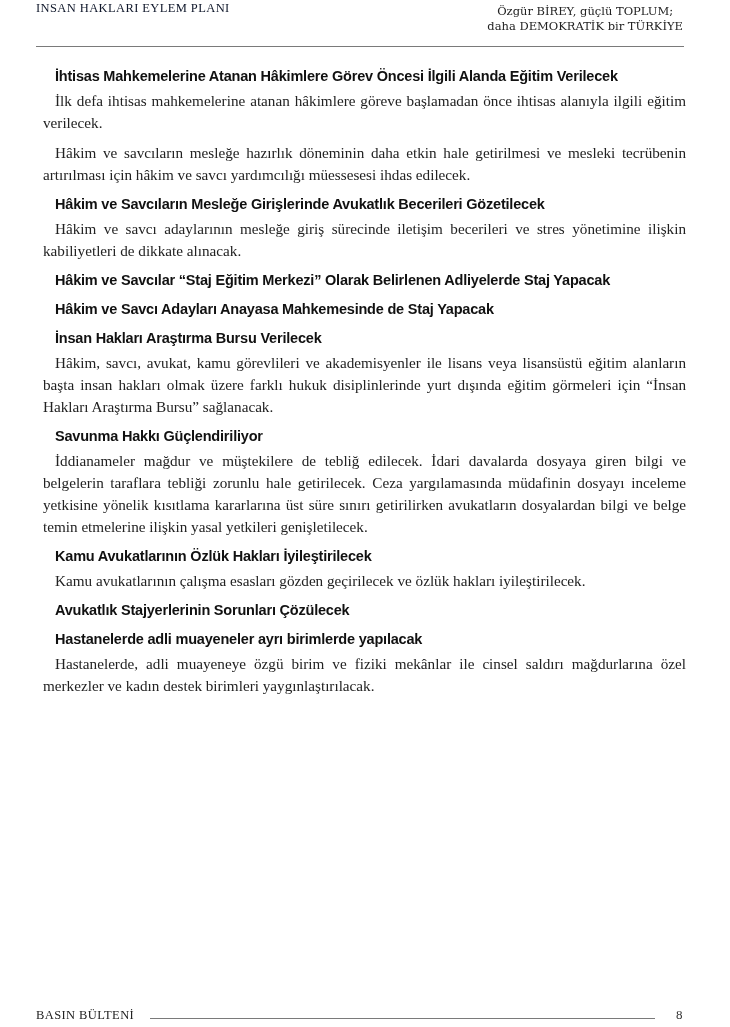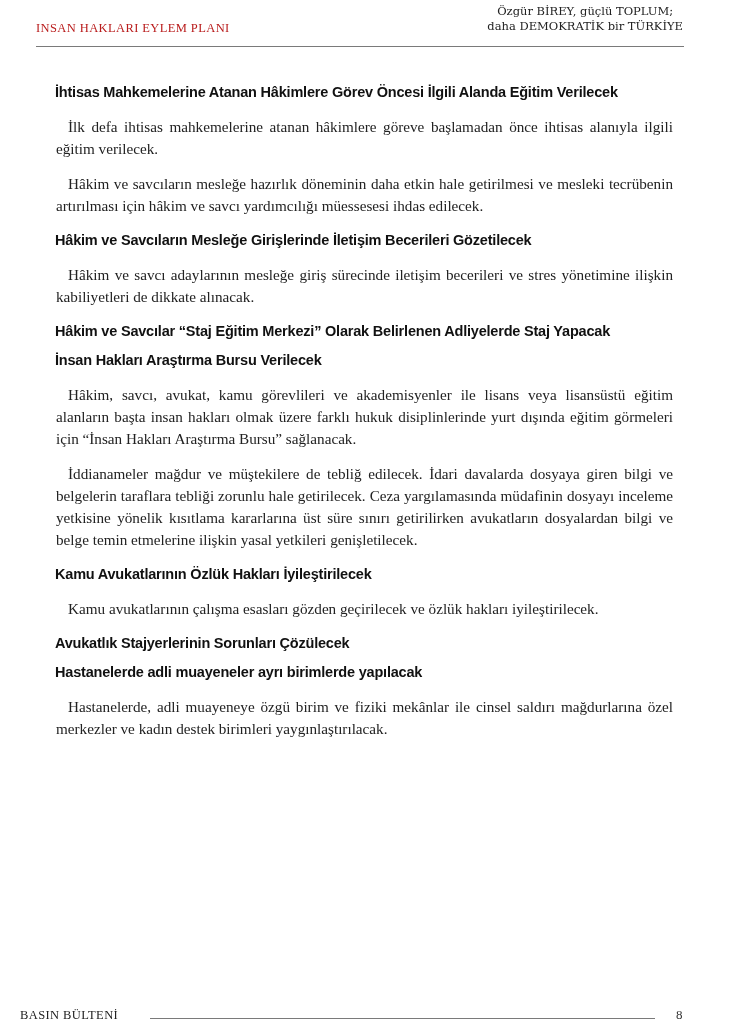--- a/index.html
+++ b/index.html
@@ -1,41 +1,41 @@
 <!DOCTYPE html>
 <html><head>
 <meta charset="utf-8">
 <style>
   html, body { margin: 0; padding: 0; background: #ffffff; }
   body { width: 730px; height: 1027px; position: relative; overflow: hidden; color: #1a1a1a; }
   .hdr-left {
-    position: absolute; left: 36px; top: 21px;
+    position: absolute; left: 36px; top: 1px;
     font-family: "Liberation Serif", serif; font-size: 12.5px; letter-spacing: 0.4px;
-    color: #b91c1c; text-transform: uppercase;
+    color: #0f172a; text-transform: uppercase;
   }
   .hdr-right {
     position: absolute; right: 47px; top: 4px; text-align: center;
     font-family: "DejaVu Serif", serif; font-size: 11.5px; line-height: 15px; color: #222;
   }
   .hdr-rule { position: absolute; left: 36px; width: 648px; top: 46px; height: 1px; background: #7a7a7a; }
   .content {
-    position: absolute; left: 43px; top: 82px; width: 643px;
+    position: absolute; left: 43px; top: 66px; width: 643px;
     font-family: "Liberation Serif", serif;
   }
   .section { margin-bottom: 8px; }
   .heading {
     font-family: "Liberation Sans", sans-serif; font-weight: bold; font-size: 14.5px;
     padding-left: 12px; margin: 0 0 3px 0; line-height: 21px; letter-spacing: -0.2px; color: #111;
   }
   .body {
-    font-size: 15.2px; line-height: 22px; text-indent: 12px; text-align: justify; margin: 13px;
+    font-size: 15.2px; line-height: 22px; text-indent: 12px; text-align: justify; margin: 0;
     color: #222;
   }
   .footer-left {
-    position: absolute; left: 20px; top: 1008px;
+    position: absolute; left: 36px; top: 1008px;
     font-family: "Liberation Serif", serif; font-size: 12.5px; letter-spacing: 0.4px;
     color: #222; text-transform: uppercase;
   }
   .footer-rule { position: absolute; left: 150px; width: 505px; top: 1018px; height: 1px; background: #7a7a7a; }
   .page-num {
     position: absolute; left: 676px; top: 1007px;
     font-family: "Liberation Serif", serif; font-size: 13px; color: #333;
   }
 </style>
 </head>
@@ -52,33 +52,35 @@
 
 <div class="content">
   <div class="section">
     <h3 class="heading">İhtisas Mahkemelerine Atanan Hâkimlere Görev Öncesi İlgili Alanda Eğitim Verilecek</h3>
     <p class="body">İlk defa ihtisas mahkemelerine atanan hâkimlere göreve başlamadan önce ihtisas alanıyla ilgili eğitim verilecek.</p>
   </div>
   <div class="section">
     <p class="body">Hâkim ve savcıların mesleğe hazırlık döneminin daha etkin hale getirilmesi ve mesleki tecrübenin artırılması için hâkim ve savcı yardımcılığı müessesesi ihdas edilecek.</p>
   </div>
   <div class="section">
-    <h3 class="heading">Hâkim ve Savcıların Mesleğe Girişlerinde İletişim Becerileri Gözetilecek</h3>
+    <h3 class="heading">Hâkim ve Savcıların Mesleğe Girişlerinde Avukatlık Becerileri Gözetilecek</h3>
     <p class="body">Hâkim ve savcı adaylarının mesleğe giriş sürecinde iletişim becerileri ve stres yönetimine ilişkin kabiliyetleri de dikkate alınacak.</p>
   </div>
   <div class="section">
     <h3 class="heading">Hâkim ve Savcılar “Staj Eğitim Merkezi” Olarak Belirlenen Adliyelerde Staj Yapacak</h3>
   </div>
   <div class="section">
+    <h3 class="heading">Hâkim ve Savcı Adayları Anayasa Mahkemesinde de Staj Yapacak</h3>
   </div>
   <div class="section">
     <h3 class="heading">İnsan Hakları Araştırma Bursu Verilecek</h3>
     <p class="body">Hâkim, savcı, avukat, kamu görevlileri ve akademisyenler ile lisans veya lisansüstü eğitim alanların başta insan hakları olmak üzere farklı hukuk disiplinlerinde yurt dışında eğitim görmeleri için “İnsan Hakları Araştırma Bursu”  sağlanacak.</p>
   </div>
   <div class="section">
+    <h3 class="heading">Savunma Hakkı Güçlendiriliyor</h3>
     <p class="body">İddianameler mağdur ve müştekilere de tebliğ edilecek. İdari davalarda dosyaya giren bilgi ve belgelerin taraflara tebliği zorunlu hale getirilecek. Ceza yargılamasında müdafinin dosyayı inceleme yetkisine yönelik kısıtlama kararlarına üst süre sınırı getirilirken avukatların dosyalardan bilgi ve belge temin etmelerine ilişkin yasal yetkileri genişletilecek.</p>
   </div>
   <div class="section">
     <h3 class="heading">Kamu Avukatlarının Özlük Hakları İyileştirilecek</h3>
     <p class="body">Kamu avukatlarının çalışma esasları gözden geçirilecek ve özlük hakları iyileştirilecek.</p>
   </div>
   <div class="section">
     <h3 class="heading">Avukatlık Stajyerlerinin Sorunları Çözülecek</h3>
   </div>
   <div class="section">

